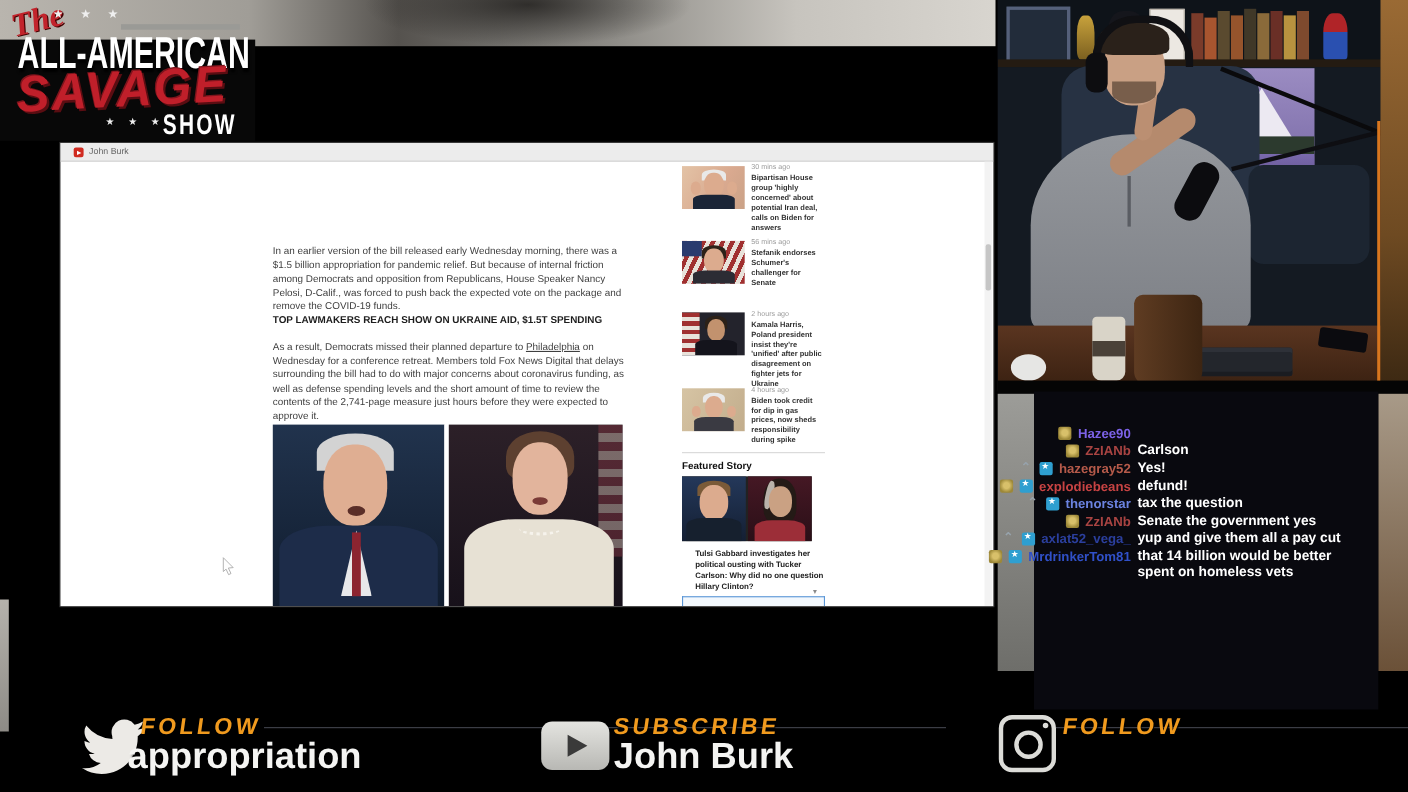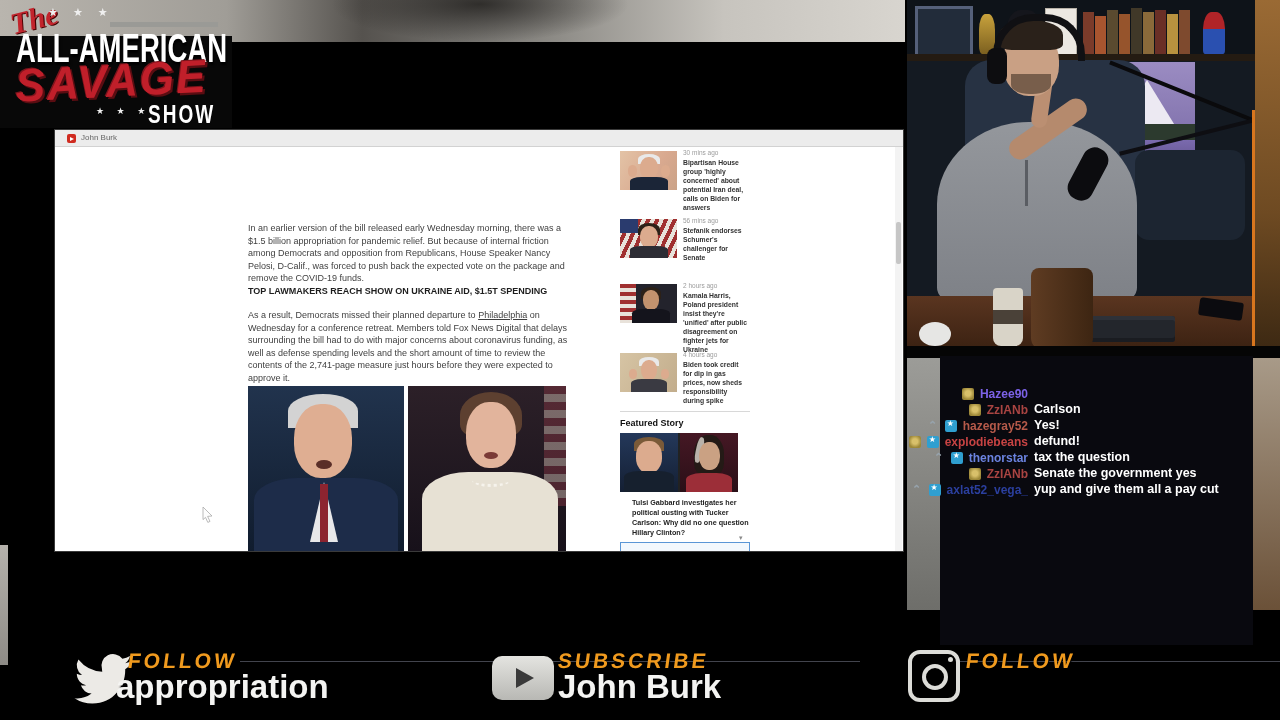--- a/index.html
+++ b/index.html
@@ -409,20 +409,28 @@
       <div class="chat-text">Senate the government yes</div>
     </div>
     <div class="chat-row">
       <div class="chat-left">
           <span class="badge caret">⌃</span>
           <span class="badge teal"></span>
           <span class="chat-user" style="color: rgb(43, 63, 158);">axlat52_vega_</span>
         </div>
       <div class="chat-text">yup and give them all a pay cut</div>
     </div>
+    <div class="chat-row">
+      <div class="chat-left">
+          <span class="badge gold"></span>
+          <span class="badge teal"></span>
+          <span class="chat-user" style="color: rgb(48, 80, 200);">MrdrinkerTom81</span>
+        </div>
+      <div class="chat-text">that 14 billion would be better spent on homeless vets</div>
+    </div>
   </div>
 
   <div class="abs" id="bottombar">
 
     <div class="bar-line" style="left:240px;top:16px;width:620px;"></div>
     <div class="bar-line" style="left:960px;top:16px;width:320px;"></div>
 
     <svg class="abs" style="left:70px;top:3px;width:64px;height:64px;" viewBox="0 0 16 16">
       <path fill="#eceae6" d="M15.5 3.2c-.5.3-1.1.5-1.7.6A2.9 2.9 0 0 0 15 2a5.7 5.7 0 0 1-1.9.7A2.9 2.9 0 0 0 8 5.3c0 .23.03.45.07.66A8.2 8.2 0 0 1 2.1 2.9a2.9 2.9 0 0 0 .9 3.86c-.47-.01-.9-.14-1.3-.35v.04c0 1.4 1 2.57 2.33 2.84-.24.07-.5.1-.76.1-.19 0-.37-.02-.55-.05a2.9 2.9 0 0 0 2.68 2.06A5.8 5.8 0 0 1 1.8 12.6c-.23 0-.46-.01-.68-.04a8.2 8.2 0 0 0 4.48 1.34c5.3 0 8.2-4.4 8.2-8.2v-.37c.56-.4 1.05-.9 1.7-1.53z"></path>
     </svg>

